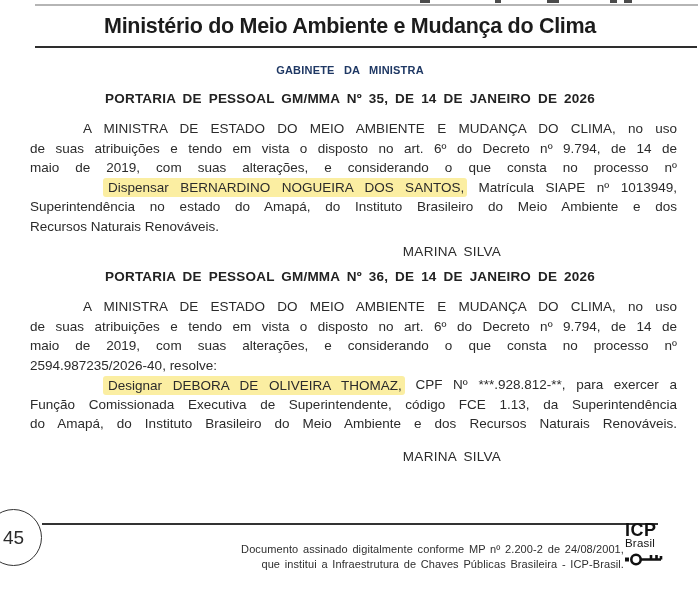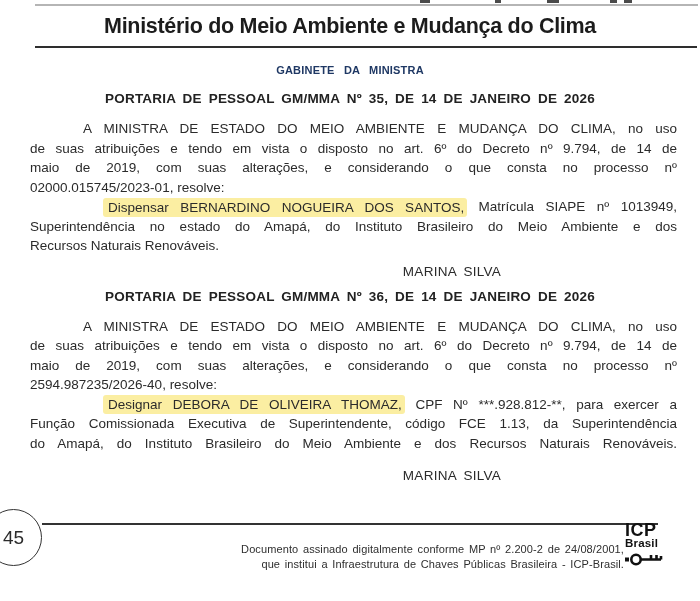--- a/index.html
+++ b/index.html
@@ -51,21 +51,21 @@
     display:flex;align-items:center;justify-content:center;
     font-size:19px;color:#2b2b2b;z-index:2;
   }
   .footer-rule{position:absolute;left:42px;top:523px;width:616px;height:1.5px;background:#333;}
   .footer-note{
     position:absolute;right:76px;top:530px;text-align:right;
     font-size:11px;line-height:14.5px;color:#2e2e2e;letter-spacing:0.1px;word-spacing:1.5px;margin-top:12px;
   }
   .icp-logo{position:absolute;right:31px;top:522px;width:44px;color:#111;}
   .icp-l1{font-size:18px;font-weight:800;line-height:16px;letter-spacing:0.5px;}
-  .icp-l2{font-size:11.5px;font-weight:700;line-height:10px;letter-spacing:0.2px;}
+  .icp-l2{font-size:11.5px;font-weight:400;line-height:10px;letter-spacing:0.2px;}
   .icp-key{display:block;margin-top:3px;}
 </style>
 </head>
 <body>
 
 <div>
   <div class="frag" style="left:420px;width:10px;"></div>
   <div class="frag" style="left:495px;width:6px;"></div>
   <div class="frag" style="left:547px;width:12px;"></div>
   <div class="frag" style="left:610px;width:7px;"></div>
@@ -76,21 +76,20 @@
 <h1 class="ministry">Ministério do Meio Ambiente e Mudança do Clima</h1>
 <div class="title-rule"></div>
 <h2 class="cabinet">GABINETE DA MINISTRA</h2>
 
 <section>
   <h3 class="portaria-title">PORTARIA DE PESSOAL GM/MMA Nº 35, DE 14 DE JANEIRO DE 2026</h3>
   <div class="para">
     <div class="tline jline ind-a">A MINISTRA DE ESTADO DO MEIO AMBIENTE E MUDANÇA DO CLIMA, no uso</div>
     <div class="tline jline">de suas atribuições e tendo em vista o disposto no art. 6º do Decreto nº 9.794, de 14 de</div>
     <div class="tline jline">maio de 2019, com suas alterações, e considerando o que consta no processo nº</div>
-    <div class="tline lline">02000.015745/2023-01, resolve:</div>
   </div>
   <div class="para action">
     <div class="tline jline ind-b"><span class="hl">Dispensar BERNARDINO NOGUEIRA DOS SANTOS,</span><span> Matrícula SIAPE nº 1013949,</span></div>
     <div class="tline jline">Superintendência no estado do Amapá, do Instituto Brasileiro do Meio Ambiente e dos</div>
     <div class="tline lline">Recursos Naturais Renováveis.</div>
   </div>
   <div class="signature">MARINA SILVA</div>
 </section>
 
 <section>

